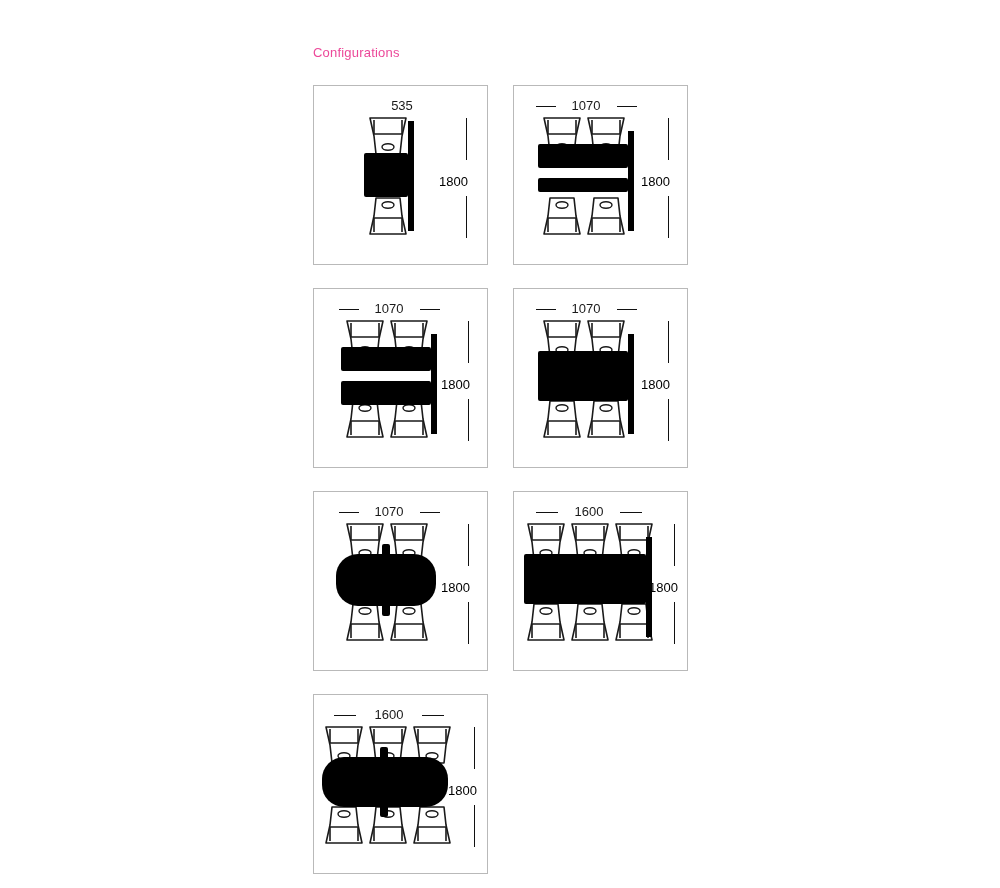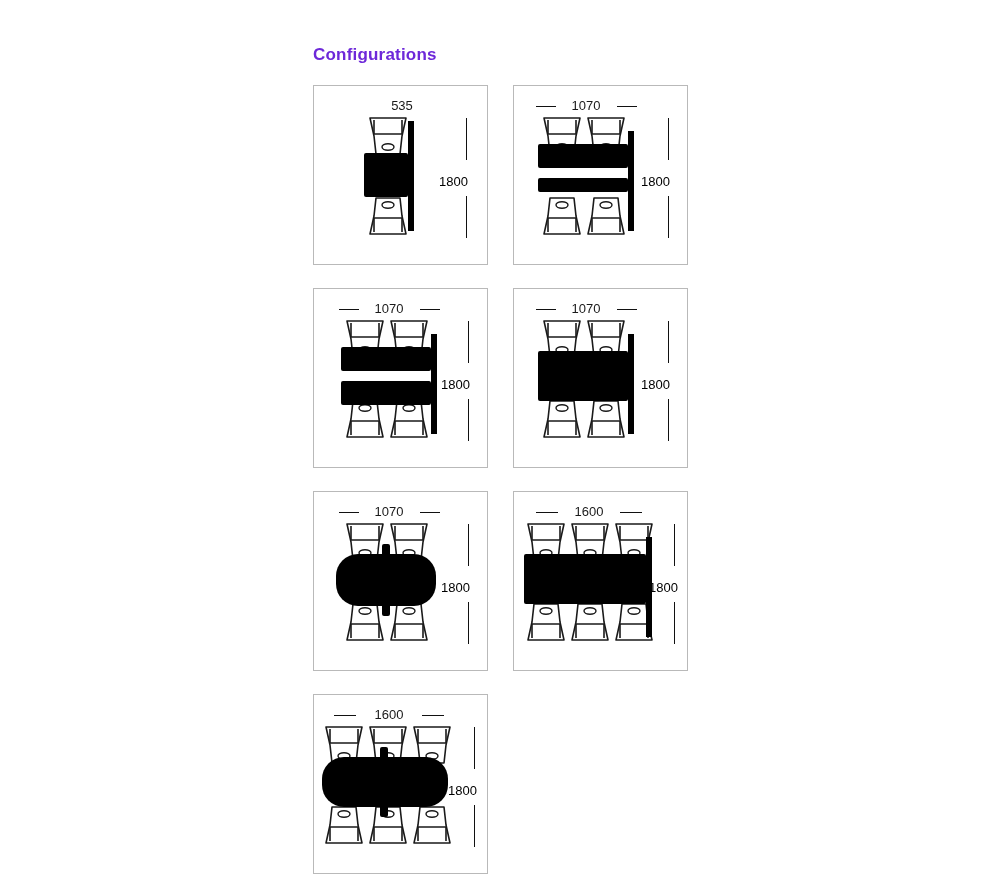--- a/index.html
+++ b/index.html
@@ -17,25 +17,24 @@
   #page {
     position: absolute;
     left: 0; top: 0;
     width: 1000px;
     height: 888px;
   }
   .section-title {
     position: absolute;
     left: 313px;
     top: 45px;
-    font-size: 17px;
-    color: #6d28d9;
+    font-size: 13px;
+    color: #ec4899;
     font-family: "Liberation Sans", sans-serif;
     letter-spacing: 0.2px;
-    font-weight: bold;
   }
   .grid {
     position: absolute;
     left: 313px;
     top: 85px;
     width: 600px;
     height: 790px;
   }
   .card {
     position: absolute;

